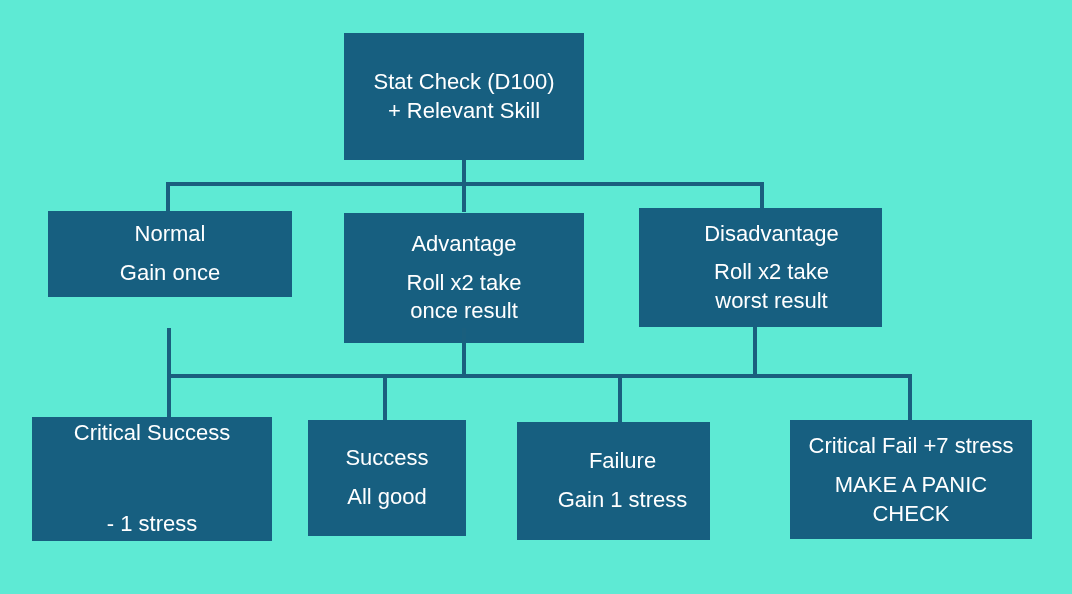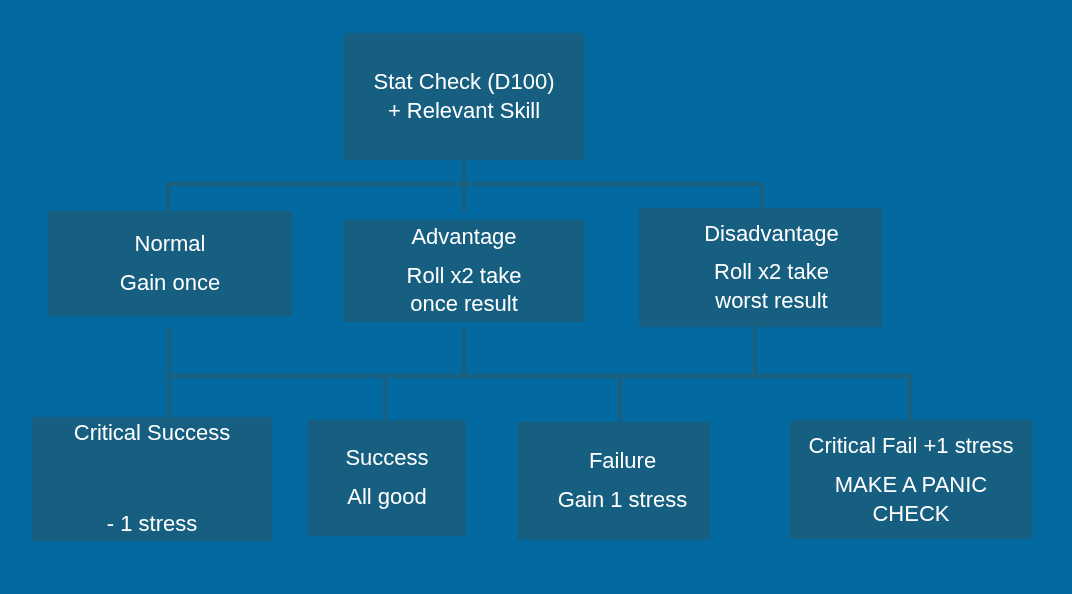--- a/index.html
+++ b/index.html
@@ -8,21 +8,21 @@
     padding: 0;
     background: #ffffff;
   }
   body {
     font-family: "Liberation Sans", "DejaVu Sans", sans-serif;
   }
   #canvas {
     position: relative;
     width: 1072px;
     height: 594px;
-    background: #0369a1;
+    background: #5eead4;
     overflow: hidden;
   }
   .node {
     position: absolute;
     background: #175F80;
     color: #ffffff;
     display: flex;
     flex-direction: column;
     align-items: center;
     justify-content: center;
@@ -56,27 +56,27 @@
     <span class="line">Stat Check (D100)</span>
     <span class="line">+ Relevant Skill</span>
   </div>
 
   <div class="conn v" style="left:462px; top:160px; width:4px; height:24px;"></div>
   <div class="conn h" style="left:166px; top:182px; width:598px; height:4px;"></div>
   <div class="conn v" style="left:166px; top:182px; width:4px; height:30px;"></div>
   <div class="conn v" style="left:462px; top:182px; width:4px; height:30px;"></div>
   <div class="conn v" style="left:760px; top:182px; width:4px; height:27px;"></div>
 
-  <div class="node" id="node-normal" style="left:48px; top:211px; width:244px; height:105px;">
+  <div class="node" id="node-normal" style="left:48px; top:211px; width:244px; height:86px;">
     <span class="line">Normal</span>
     <span class="gap"></span>
     <span class="line">Gain once</span>
   </div>
 
-  <div class="node" id="node-advantage" style="left:344px; top:220px; width:240px; height:102px;">
+  <div class="node" id="node-advantage" style="left:344px; top:213px; width:240px; height:130px;">
     <span class="line">Advantage</span>
     <span class="gap"></span>
     <span class="line">Roll x2 take</span>
     <span class="line">once result</span>
   </div>
 
   <div class="node" id="node-disadvantage" style="left:639px; top:208px; width:243px; height:119px;padding-left:28px;">
     <span class="line">Disadvantage</span>
     <span class="gap"></span>
     <span class="line">Roll x2 take</span>
@@ -105,19 +105,19 @@
     <span class="line">All good</span>
   </div>
 
   <div class="node" id="node-failure" style="left:517px; top:422px; width:193px; height:118px;padding-left:24px;">
     <span class="line">Failure</span>
     <span class="gap"></span>
     <span class="line">Gain 1 stress</span>
   </div>
 
   <div class="node tight" id="node-critical-fail" style="left:790px; top:420px; width:242px; height:119px;">
-    <span class="line">Critical Fail +1 stress</span>
+    <span class="line">Critical Fail +7 stress</span>
     <span class="gap"></span>
     <span class="line">MAKE A PANIC</span>
     <span class="line">CHECK</span>
   </div>
 
 </div>
 
 </body></html>

